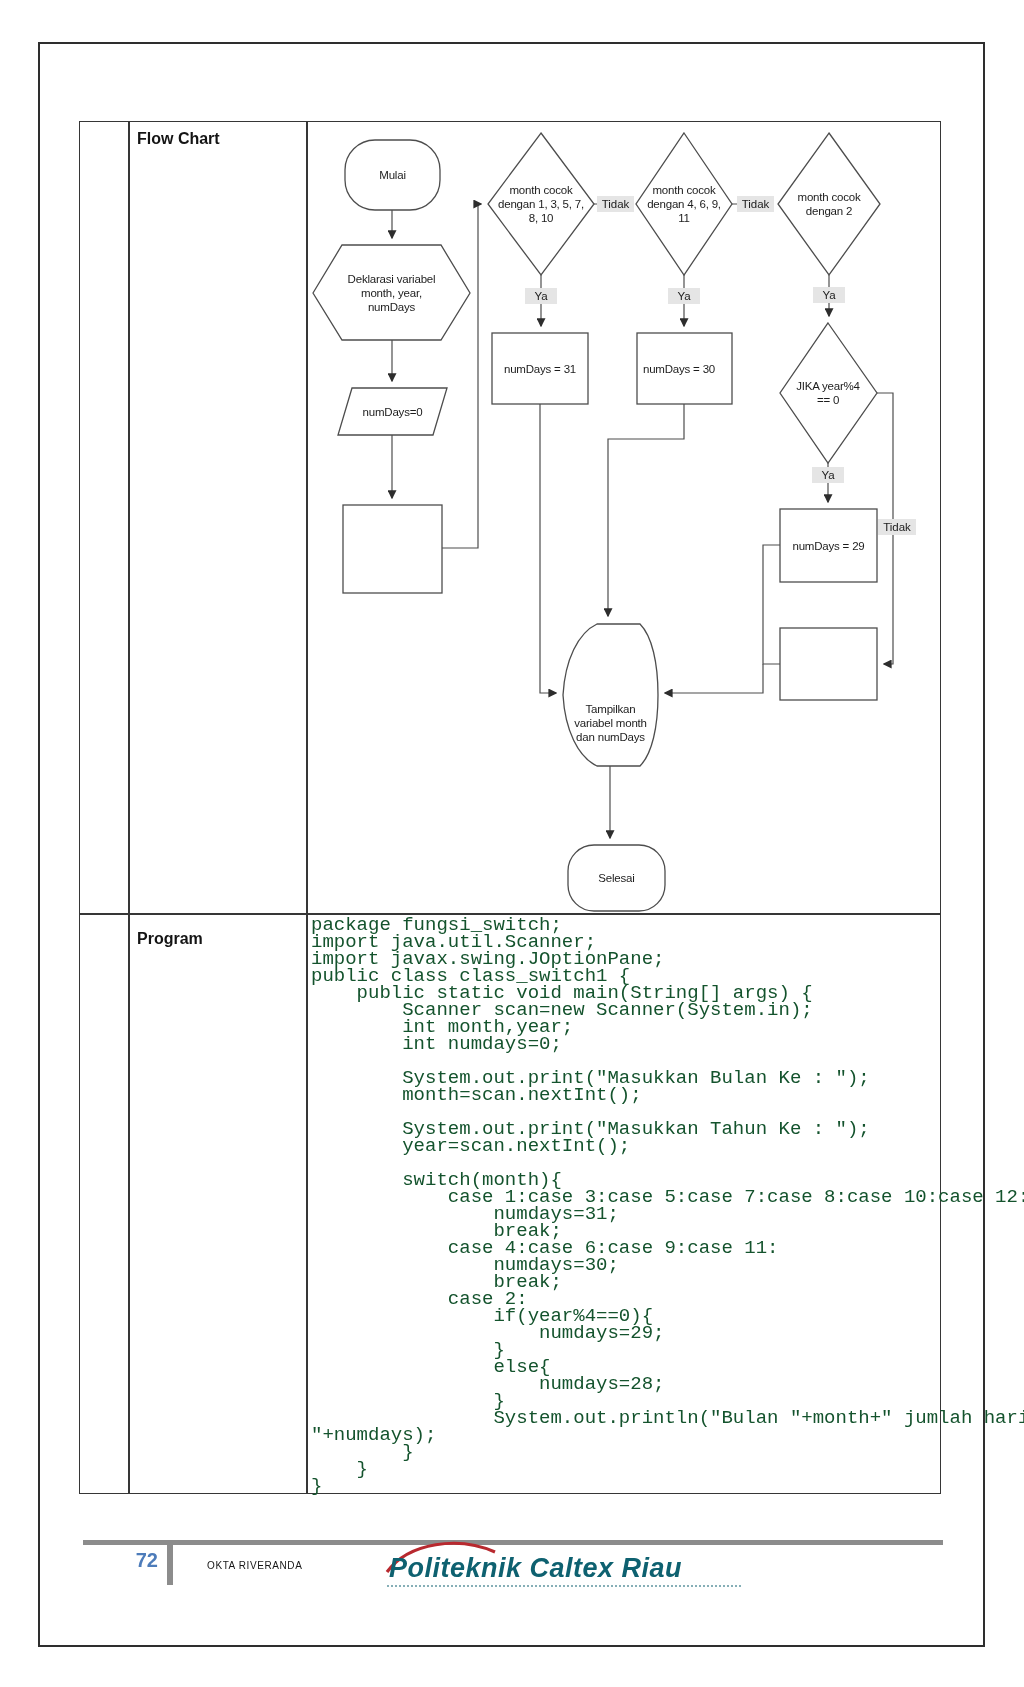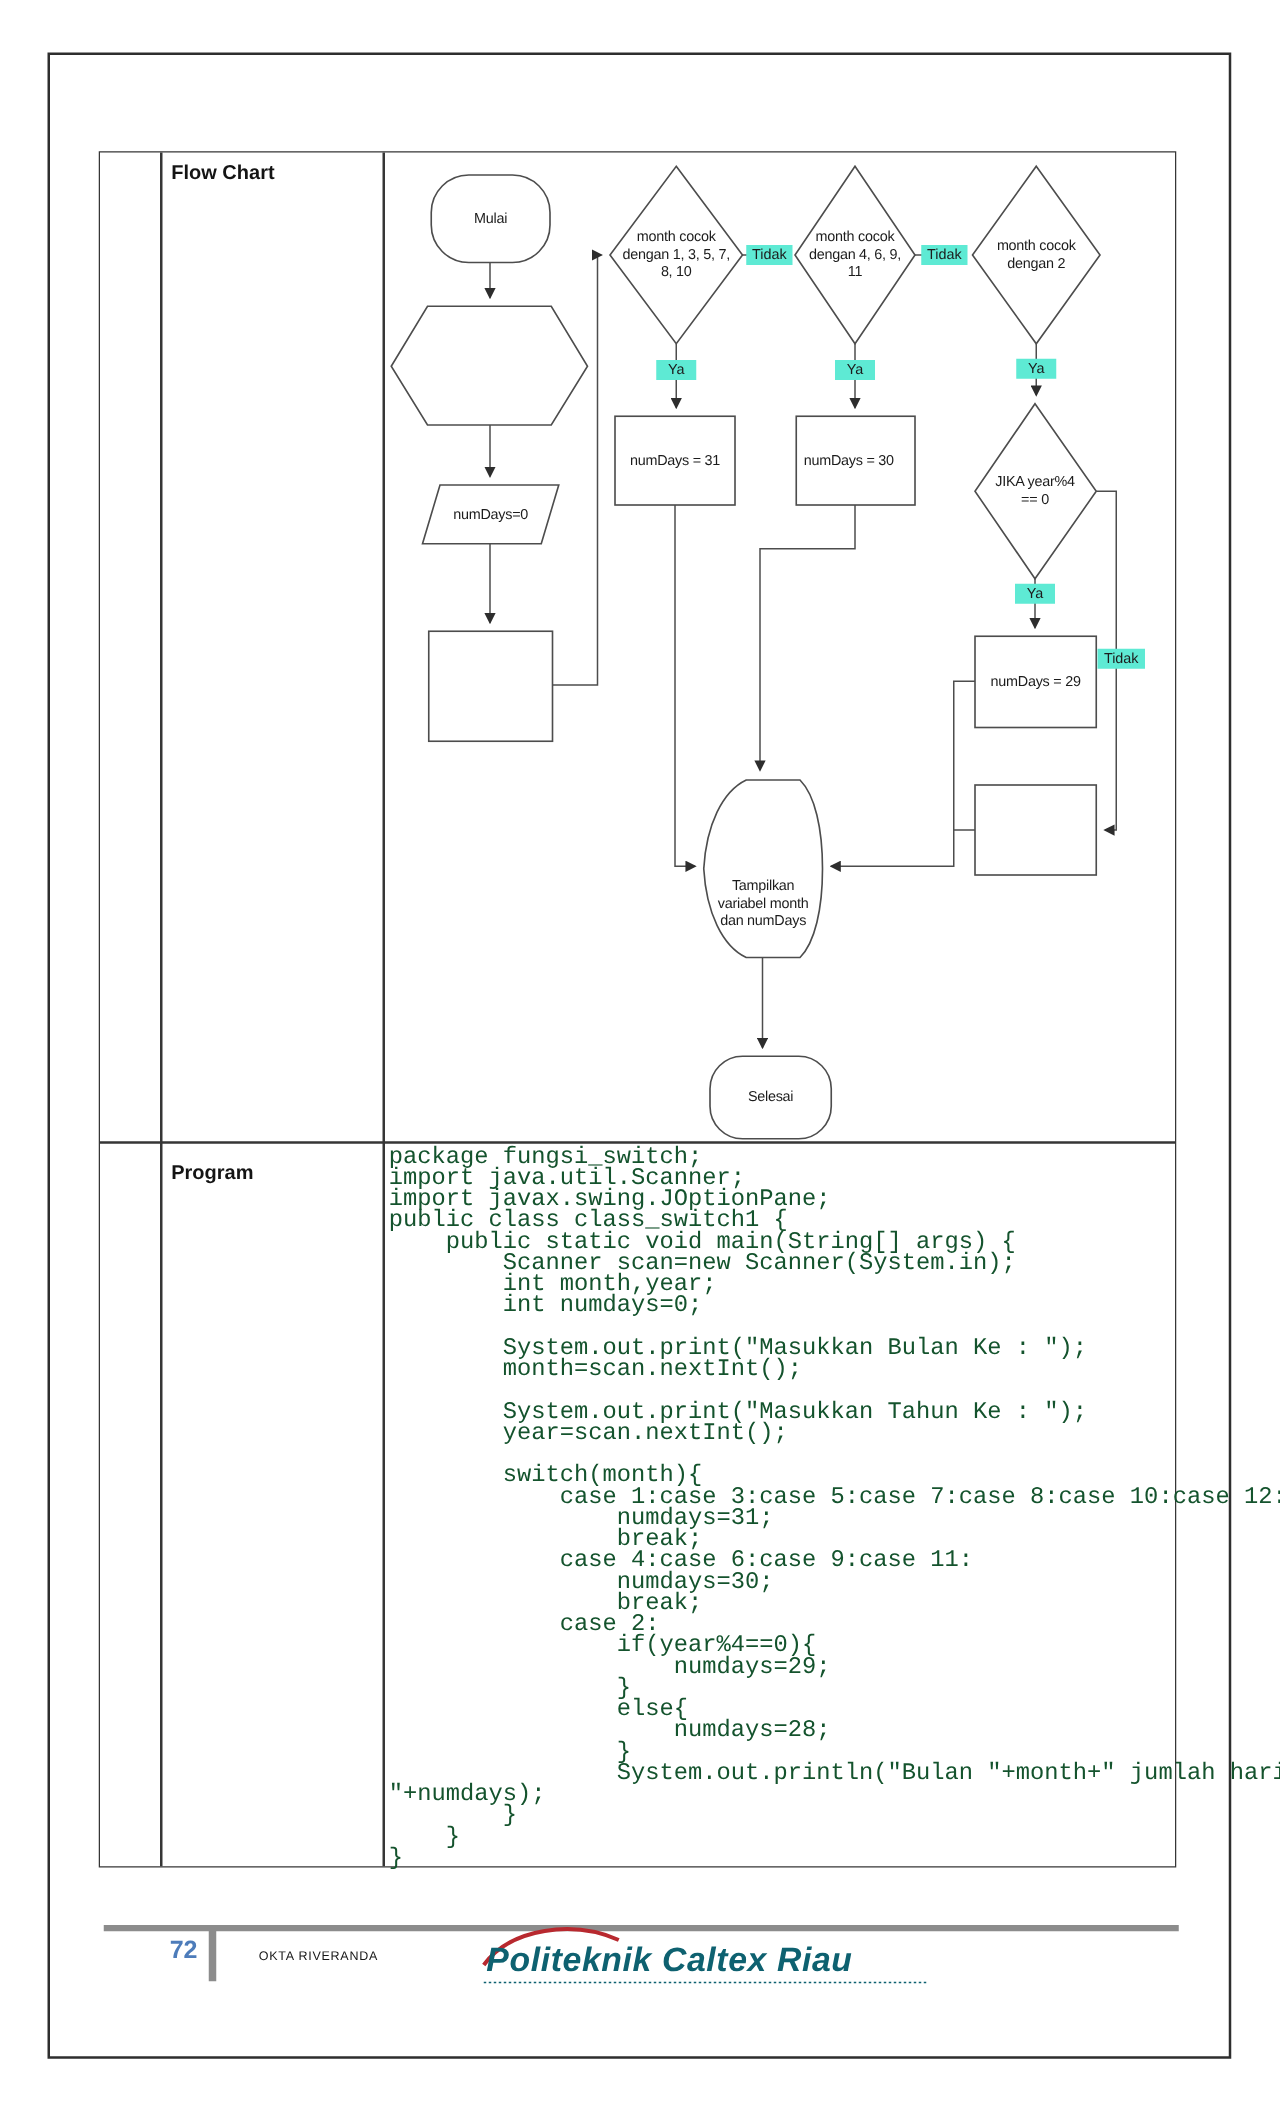--- a/index.html
+++ b/index.html
@@ -6,21 +6,21 @@
   #page{position:relative;width:1024px;height:1687px;background:#fff;
         font-family:"Liberation Sans",sans-serif;overflow:hidden;}
   .abs{position:absolute;}
   #page-border{left:38px;top:42px;width:943px;height:1601px;border:2px solid #2e2e2e;}
   #doc-table{left:79px;top:121px;width:862px;height:1373px;border:1.5px solid #363636;box-sizing:border-box;}
   .vline{position:absolute;top:0;bottom:0;width:1.5px;background:#363636;}
   .hline{position:absolute;left:0;right:0;height:1.5px;background:#363636;}
   .cell-label{font-weight:700;font-size:16px;color:#141414;}
   .node-label{display:flex;align-items:center;justify-content:center;text-align:center;
       font-size:11.5px;line-height:14px;color:#1c1c1c;white-space:pre-line;letter-spacing:-0.2px;}
-  .edge-label{display:flex;align-items:center;justify-content:center;background:#5eead4;
+  .edge-label{display:flex;align-items:center;justify-content:center;background:#e5e5e5;
       font-size:11.5px;color:#1c1c1c;}
   #code-pre{margin:0;font-family:"Liberation Mono",monospace;font-size:19px;line-height:17px;
       color:#14532d;white-space:pre;}
   #footer-num{font-weight:700;font-size:20px;color:#4d7cba;text-align:right;}
   #footer-author{font-size:10px;color:#161616;letter-spacing:0.6px;}
   .grayb{background:#8c8c8c;}
   svg{display:block;}
 </style>
 </head>
 <body>
@@ -74,20 +74,23 @@
       <rect x="492" y="333" width="96" height="71"></rect>
       <rect x="637" y="333" width="95" height="71"></rect>
       <rect x="780" y="509" width="97" height="73"></rect>
       <rect x="780" y="628" width="97" height="72"></rect>
       <path d="M597,624 L640,624 C652,636 658,663 658,695 C658,727 652,754 640,766 L597,766 C578,757 565,730 563,695 C565,660 578,633 597,624 Z"></path>
       <rect x="568" y="845" width="97" height="66" rx="26"></rect>
     </g>
   </svg>
 
   <div class="abs node-label" style="left:345px;top:140px;width:95px;height:70px;">Mulai</div>
+  <div class="abs node-label" style="left:313px;top:245px;width:157px;height:95px;">Deklarasi variabel
+month, year,
+numDays</div>
   <div class="abs node-label" style="left:338px;top:388px;width:109px;height:47px;">numDays=0</div>
   <div class="abs node-label" style="left:486px;top:162px;width:110px;height:84px;">month cocok
 dengan 1, 3, 5, 7,
 8, 10</div>
   <div class="abs node-label" style="left:634px;top:162px;width:100px;height:84px;">month cocok
 dengan 4, 6, 9,
 11</div>
   <div class="abs node-label" style="left:778px;top:162px;width:102px;height:84px;">month cocok
 dengan 2</div>
   <div class="abs node-label" style="left:778px;top:363px;width:100px;height:60px;">JIKA year%4

